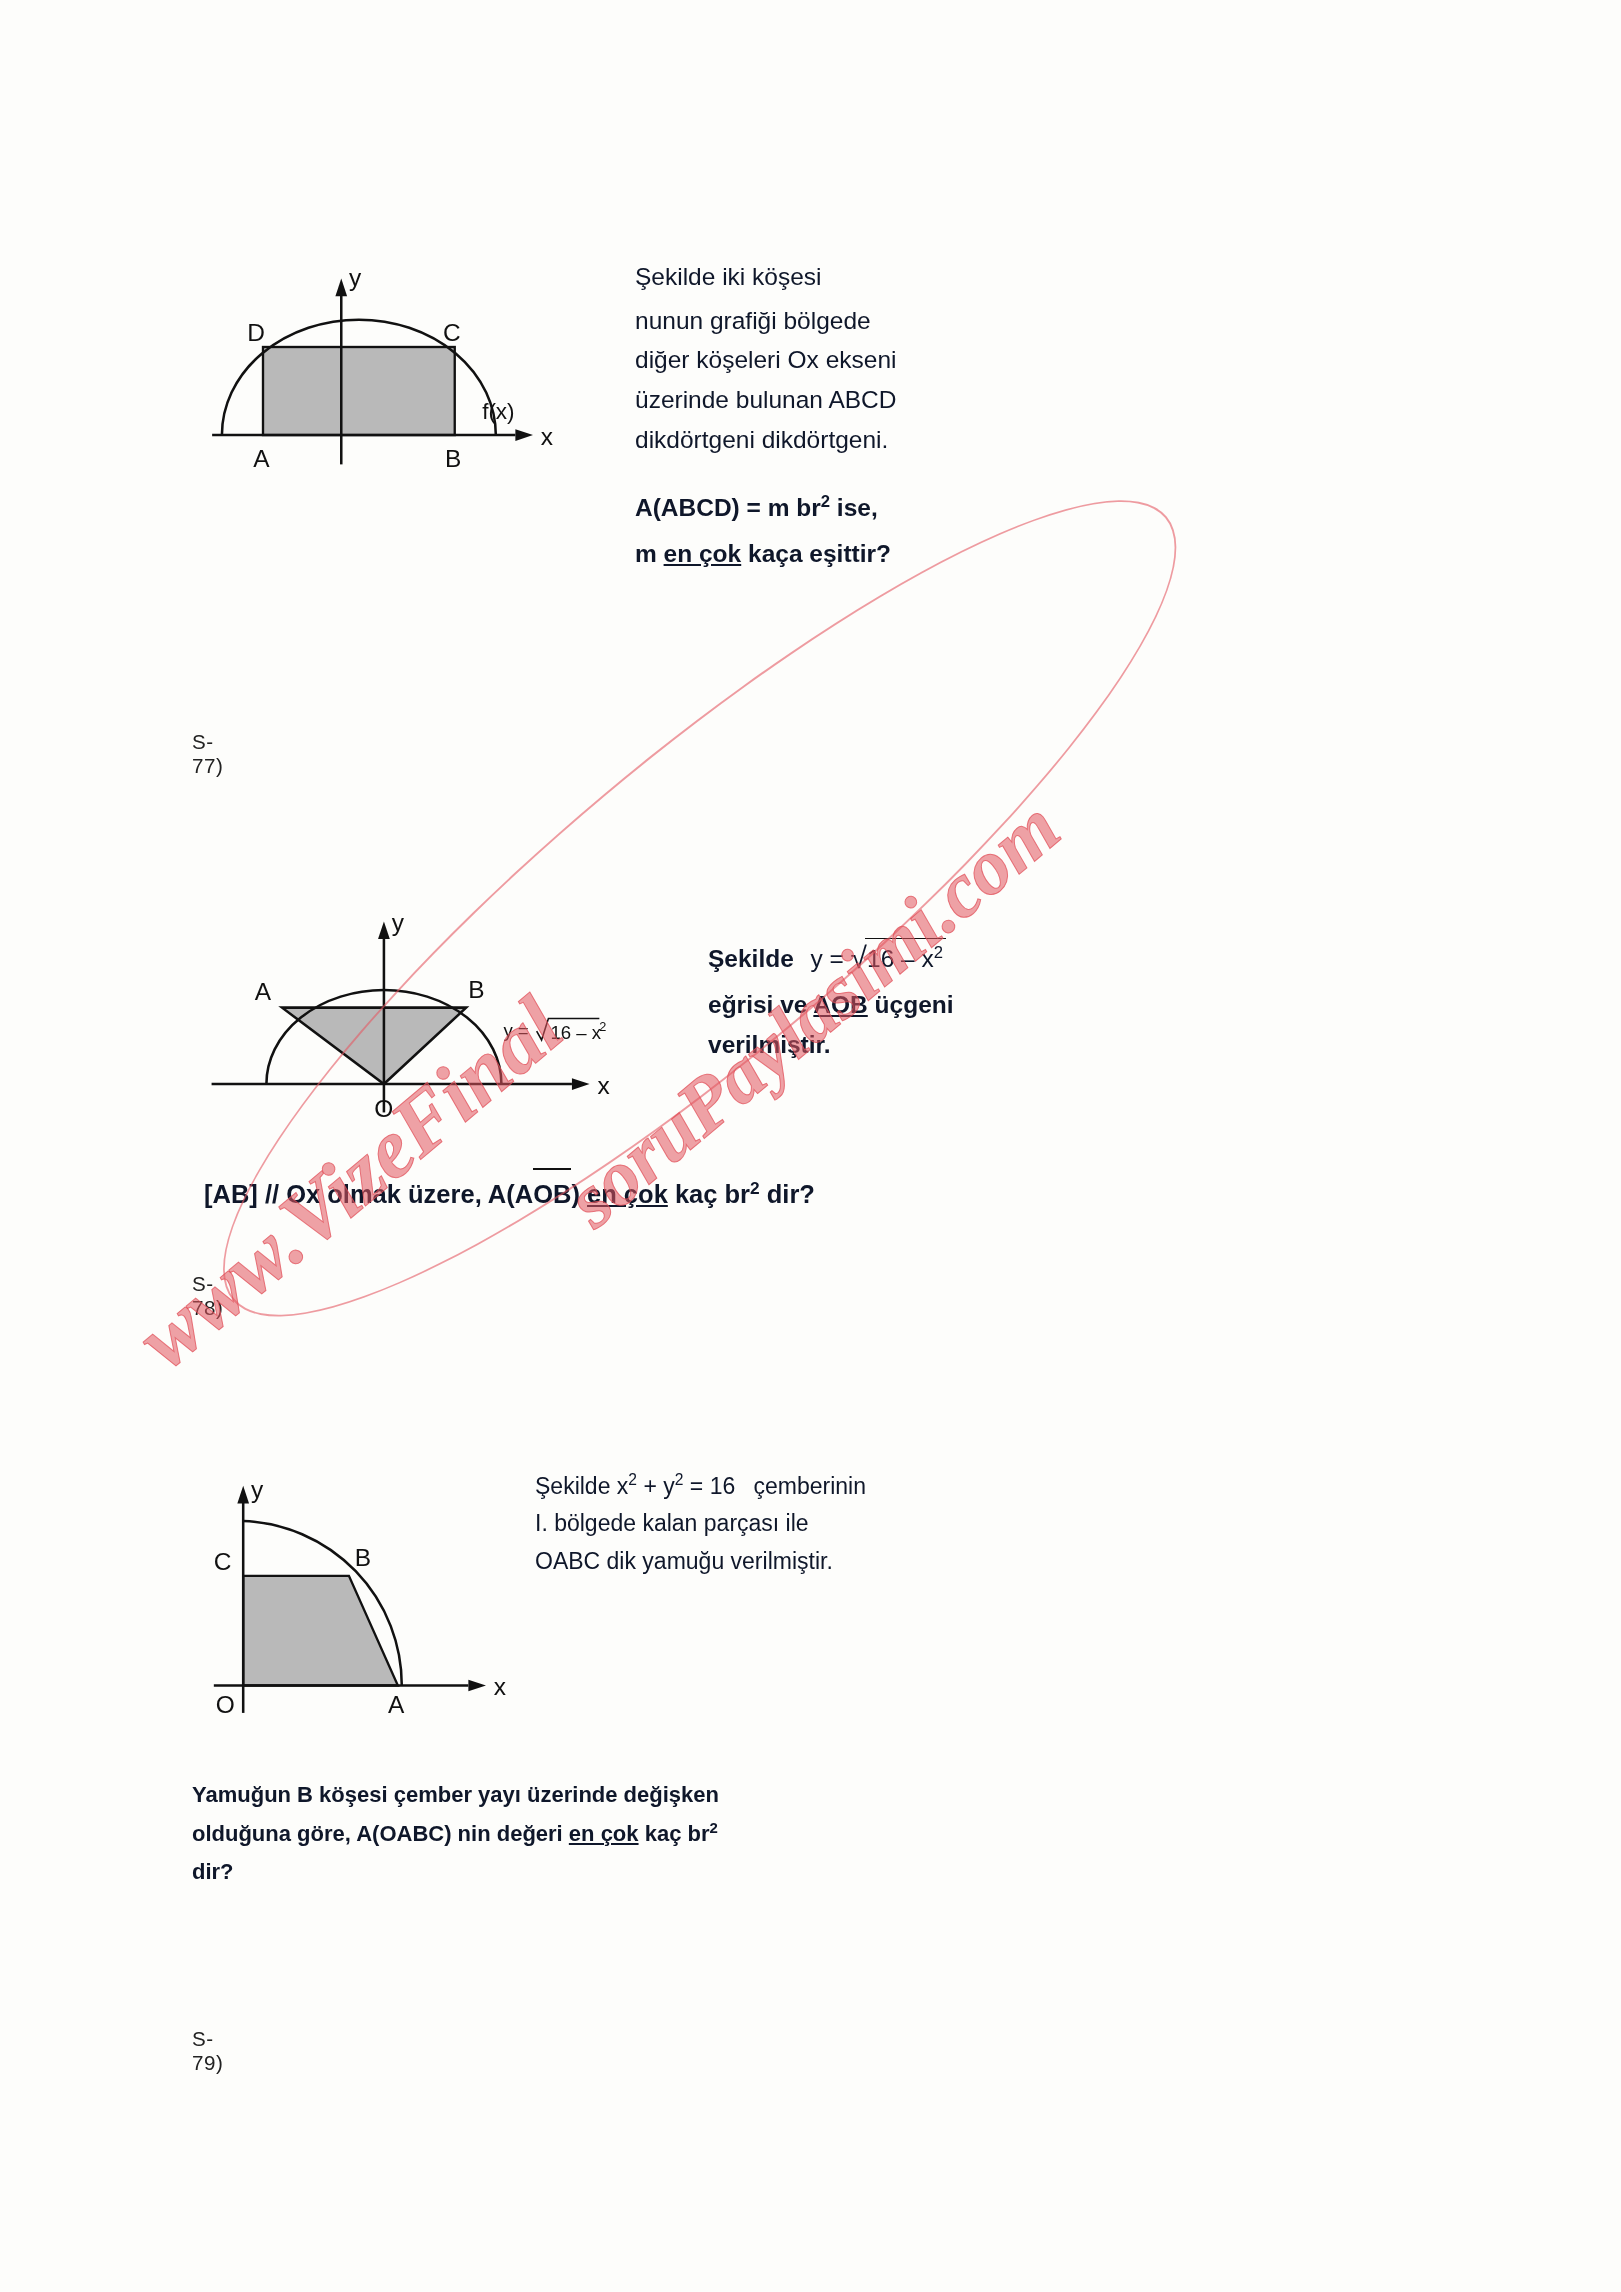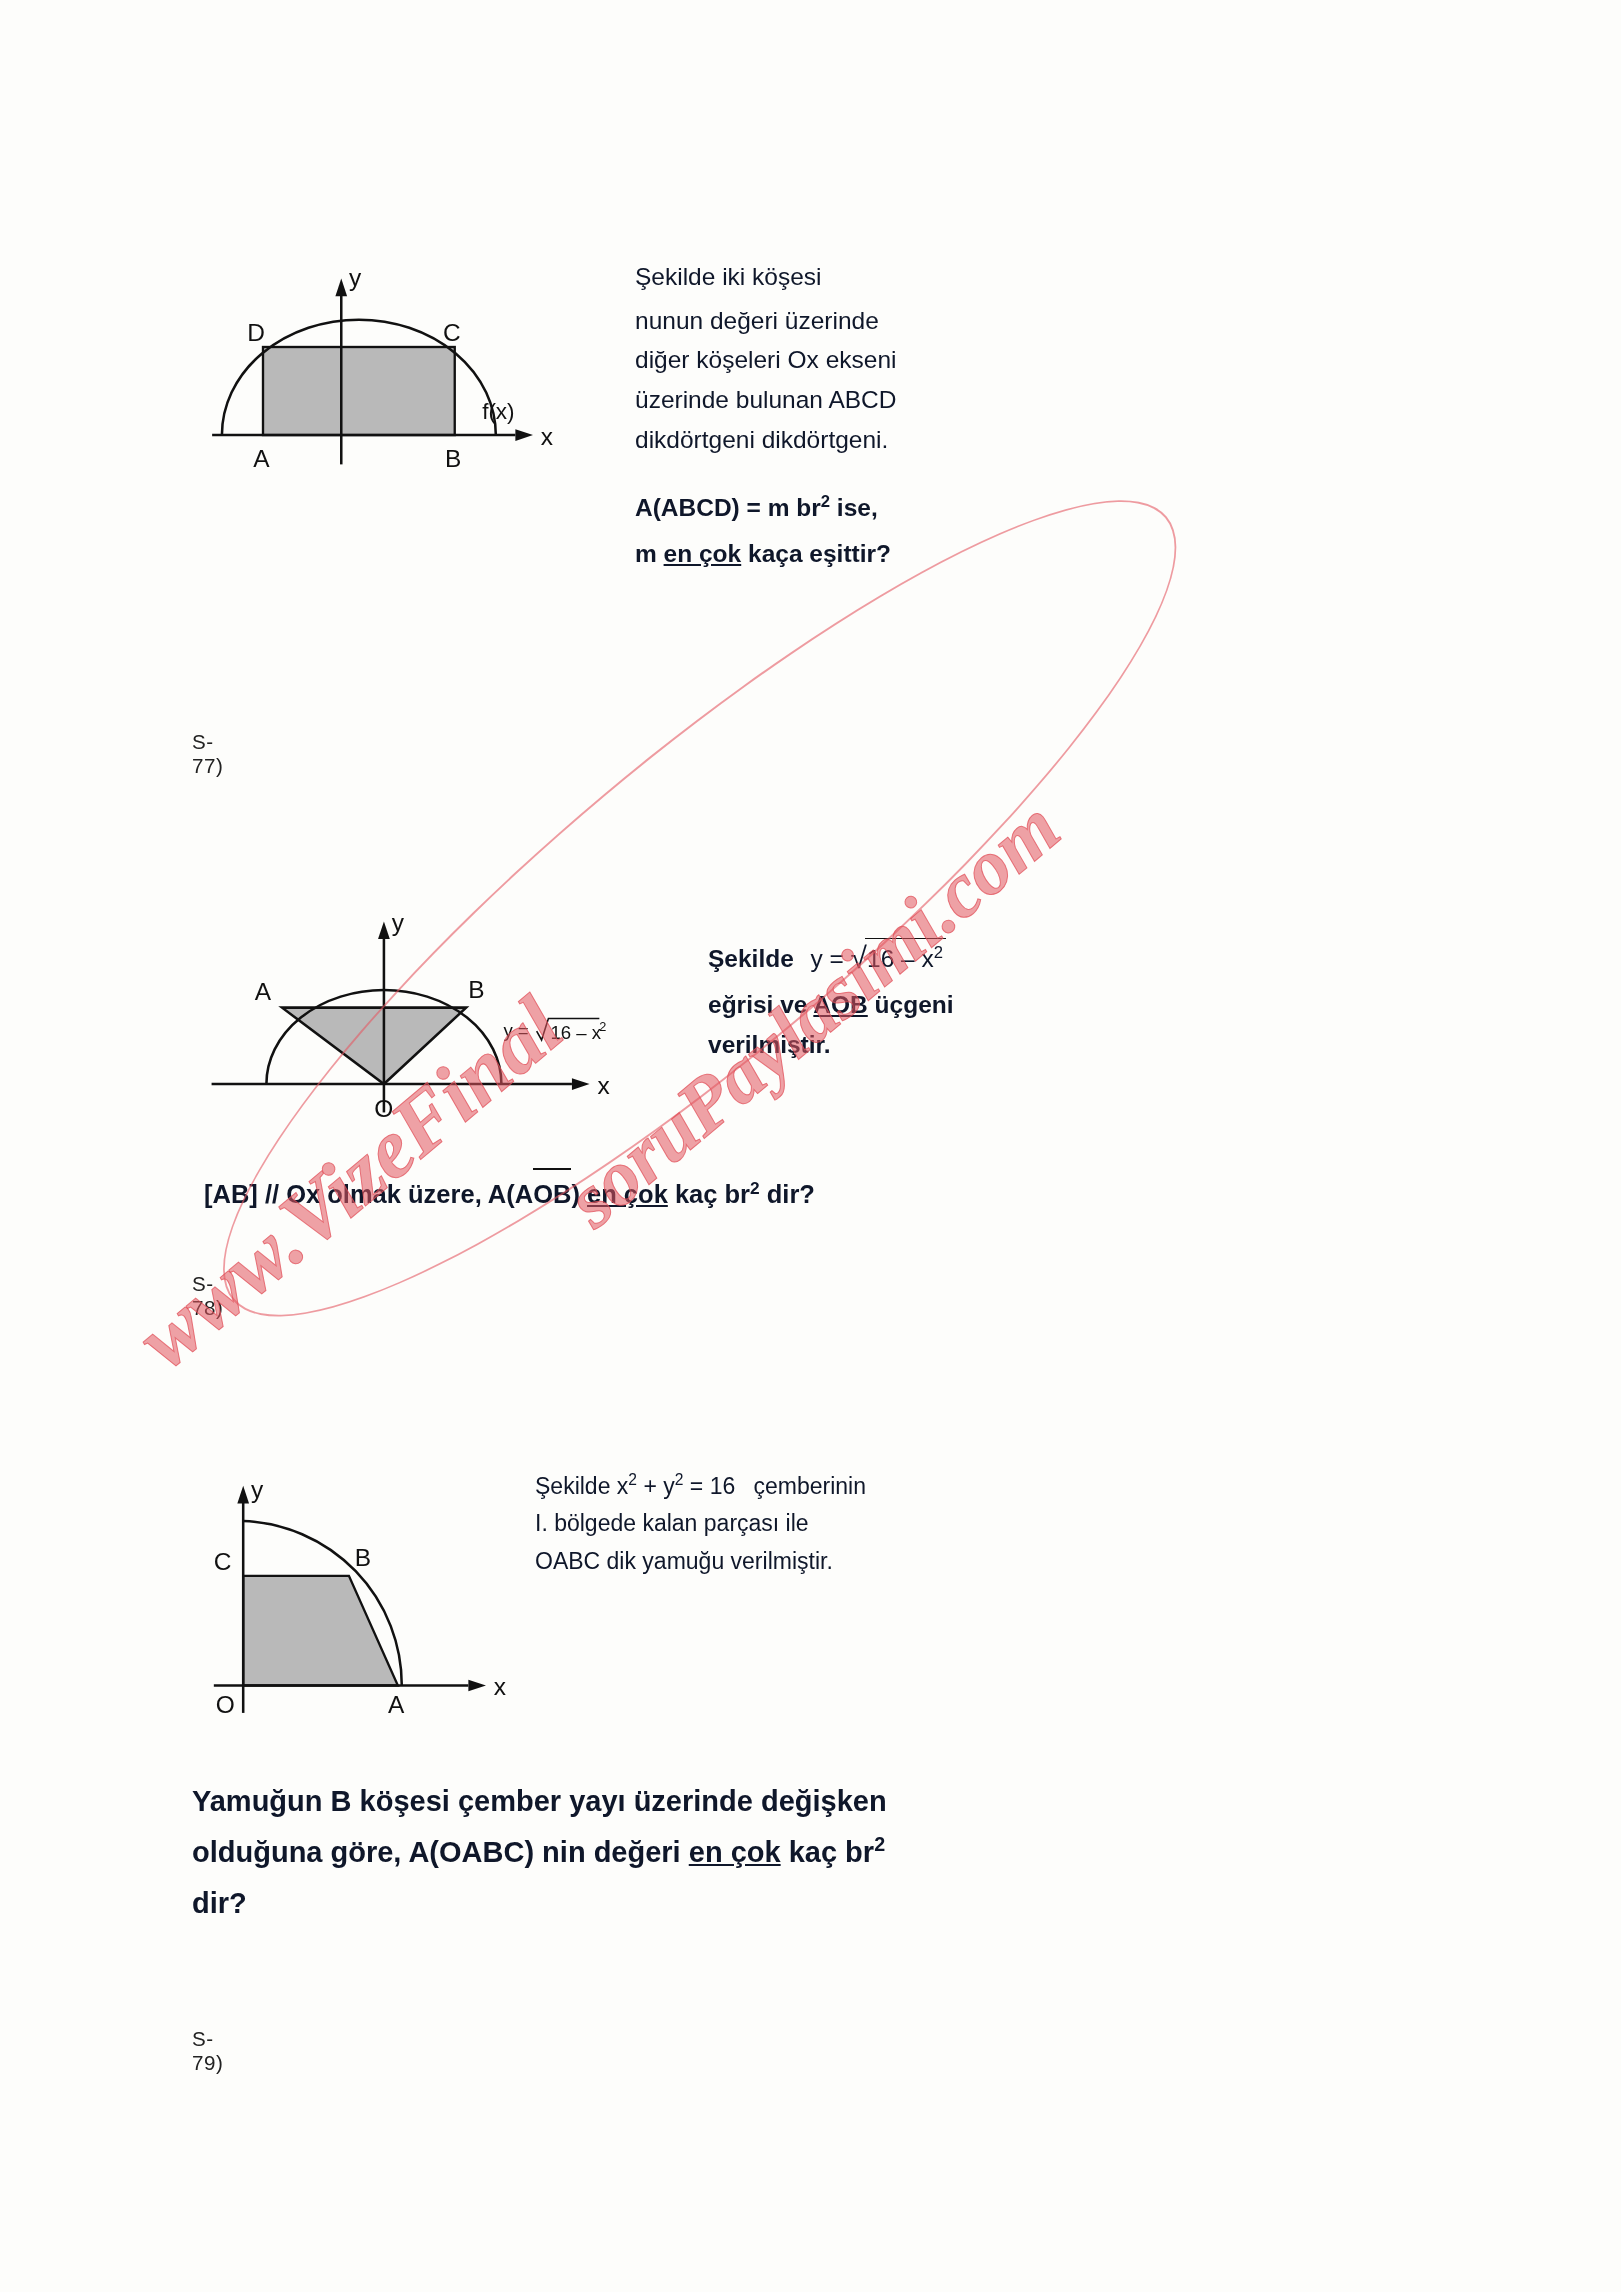--- a/index.html
+++ b/index.html
@@ -125,21 +125,21 @@
         <text x="62" y="215" font-family="Liberation Sans, sans-serif" font-size="25" fill="#111">A</text>
         <text x="258" y="215" font-family="Liberation Sans, sans-serif" font-size="25" fill="#111">B</text>
         <text x="296" y="166" font-family="Liberation Sans, sans-serif" font-size="23" fill="#111">f(x)</text>
       </svg>
     </div>
 
     <div class="ptext" style="position:absolute; left:635px; top:257px; width:387px; font-size:24.5px; text-align:justify;">
       <div style="display:flex; justify-content:space-between;">
         <span>Şekilde  iki  köşesi</span>
       </div>
-      <div style="margin-top:3.9px;">nunun  değeri  üzerinde</div>
+      <div style="margin-top:3.9px;">nunun  grafiği  bölgede</div>
       <div>diğer köşeleri Ox ekseni</div>
       <div>üzerinde bulunan ABCD</div>
       <div>dikdörtgeni dikdörtgeni.</div>
 
       <div class="bold" style="margin-top:29px; font-size:24.5px;">
         <div>
           <span>A(ABCD) = m  br</span><sup>2</sup><span> ise,</span>
         </div>
         <div style="margin-top:5.9px;">
           <span>m </span><span class="u">en çok</span><span> kaça eşittir?</span>
@@ -225,21 +225,21 @@
 
     <div class="ptext" style="position:absolute; left:535px; top:1468px; width:490px; font-size:23px;">
       <div>
         <span>Şekilde x</span><sup>2</sup><span> + y</span><sup>2</sup><span> = 16</span>
         <span style="margin-left:11.8px;">çemberinin</span>
       </div>
       <div>I.  bölgede  kalan  parçası  ile</div>
       <div>OABC dik yamuğu verilmiştir.</div>
     </div>
 
-    <div class="bold ptext" style="position:absolute; left:192px; top:1776px; width:814px; font-size:29px; line-height:1.75;">
+    <div class="bold ptext" style="position:absolute; left:192px; top:1776px; width:814px; font-size:22px; line-height:1.75;">
       <div>Yamuğun B köşesi çember yayı üzerinde değişken</div>
       <div>
         <span>olduğuna göre, A(OABC) nin değeri </span><span class="u">en çok</span><span> kaç br</span><sup>2</sup>
       </div>
       <div>dir?</div>
     </div>
 
     <div class="qlabel" style="left:192px; top:2027px;">S-79)</div>
   </div>
 

